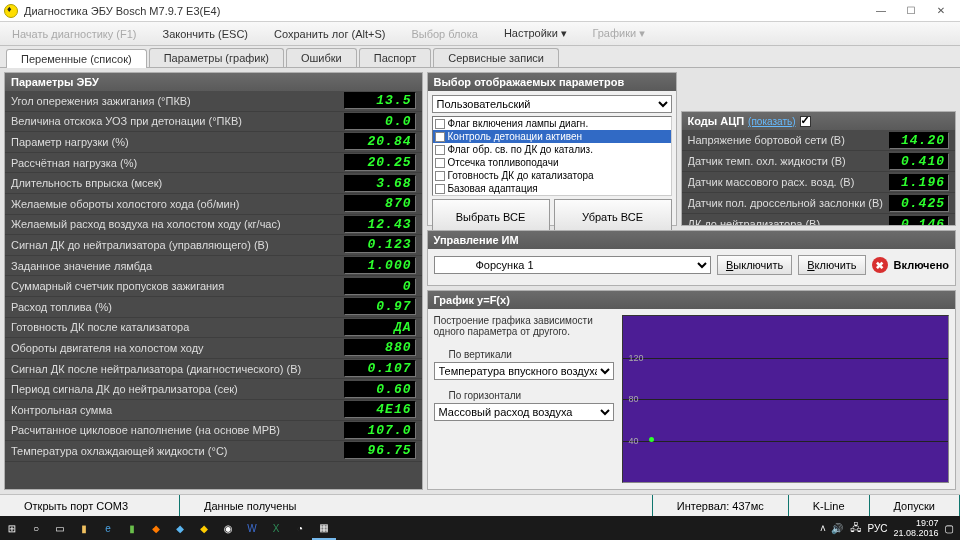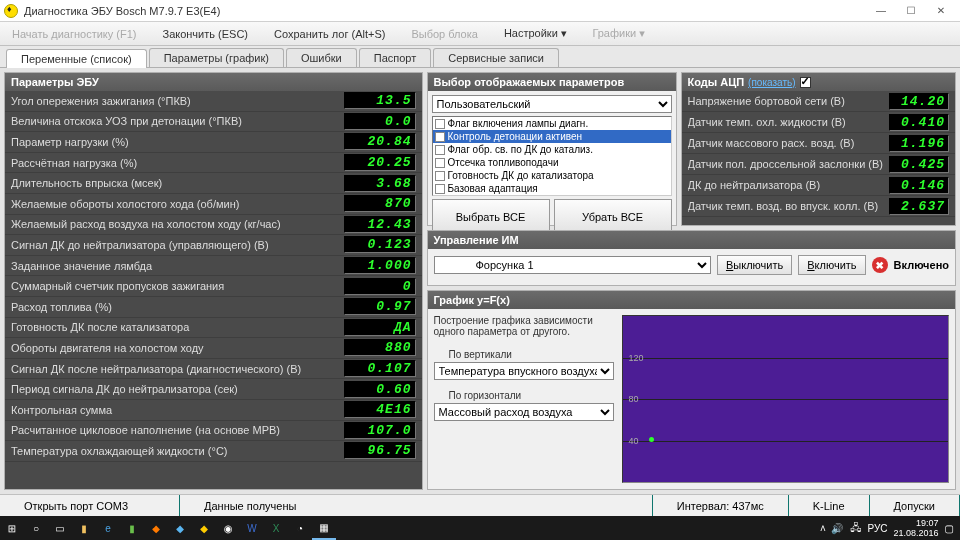--- a/index.html
+++ b/index.html
@@ -29,21 +29,21 @@
   .top-right { display: flex; gap: 4px; height: 154px; }
   .sel-panel { width: 250px; display: flex; flex-direction: column; }
   .sel-body { flex: 1; padding: 4px; display: flex; flex-direction: column; gap: 3px; }
   select { width: 100%; height: 18px; font-size: 11px; background: #fff; border: 1px solid #888; }
   .listbox { flex: 1; border: 1px inset #ccc; background: #fff; overflow: hidden; font-size: 10px; }
   .lb-item { padding: 1px 2px; display: flex; align-items: center; gap: 3px; white-space: nowrap; }
   .lb-item.sel { background: #316ac5; color: #fff; }
   .lb-chk { width: 10px; height: 10px; border: 1px solid #888; background: #fff; flex-shrink: 0; }
   .btn-row { display: flex; gap: 4px; }
   .btn { flex: 1; height: 36px; border: 1px solid #999; background: linear-gradient(#fcfcfc,#e2e2e2); font-size: 11px; display: flex; align-items: center; justify-content: center; cursor: pointer; }
-  .adc-panel { flex: 1; display: flex; flex-direction: column; }
+  .adc-panel { flex: 1; display: flex; flex-direction: column; margin-top: 39px; }
   .adc-title-row { display: flex; align-items: center; gap: 4px; }
   .adc-show { color: #6bf; text-decoration: underline; font-weight: normal; font-size: 10px; }
   .chk { width: 11px; height: 11px; border: 1px solid #333; background: #fff; position: relative; }
   .chk.checked::after { content: "✓"; position: absolute; left: 0; top: -3px; font-size: 11px; color: #000; }
   .adc-body { flex: 1; background: #4a4a4a; overflow: hidden; }
   .adc-body .param-row { height: 21px; }
   .adc-body .lcd { width: 60px; }
   .im-panel { height: 56px; }
   .im-body { padding: 6px; display: flex; align-items: center; gap: 6px; }
   .im-body select { flex: 1; padding-left: 37px; }

